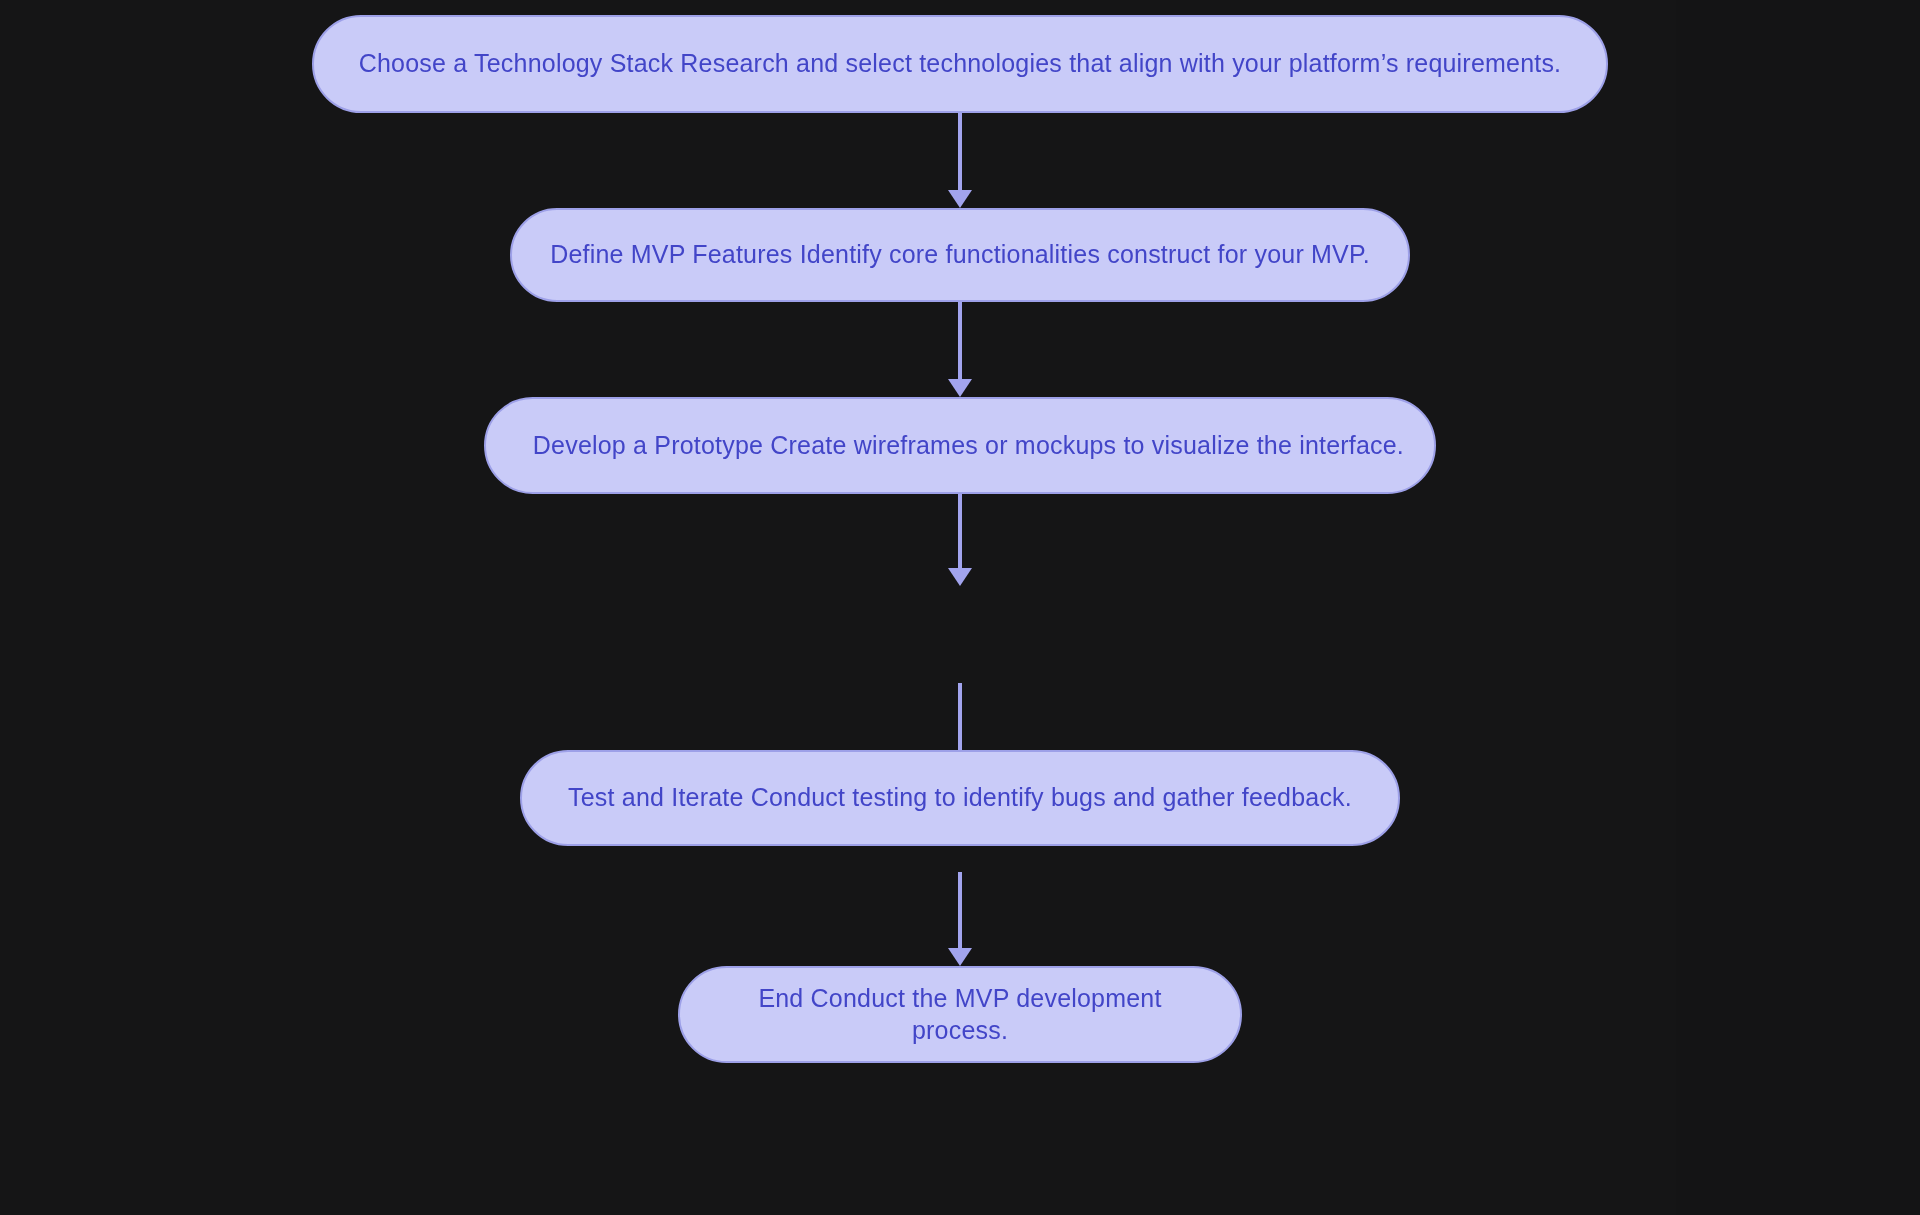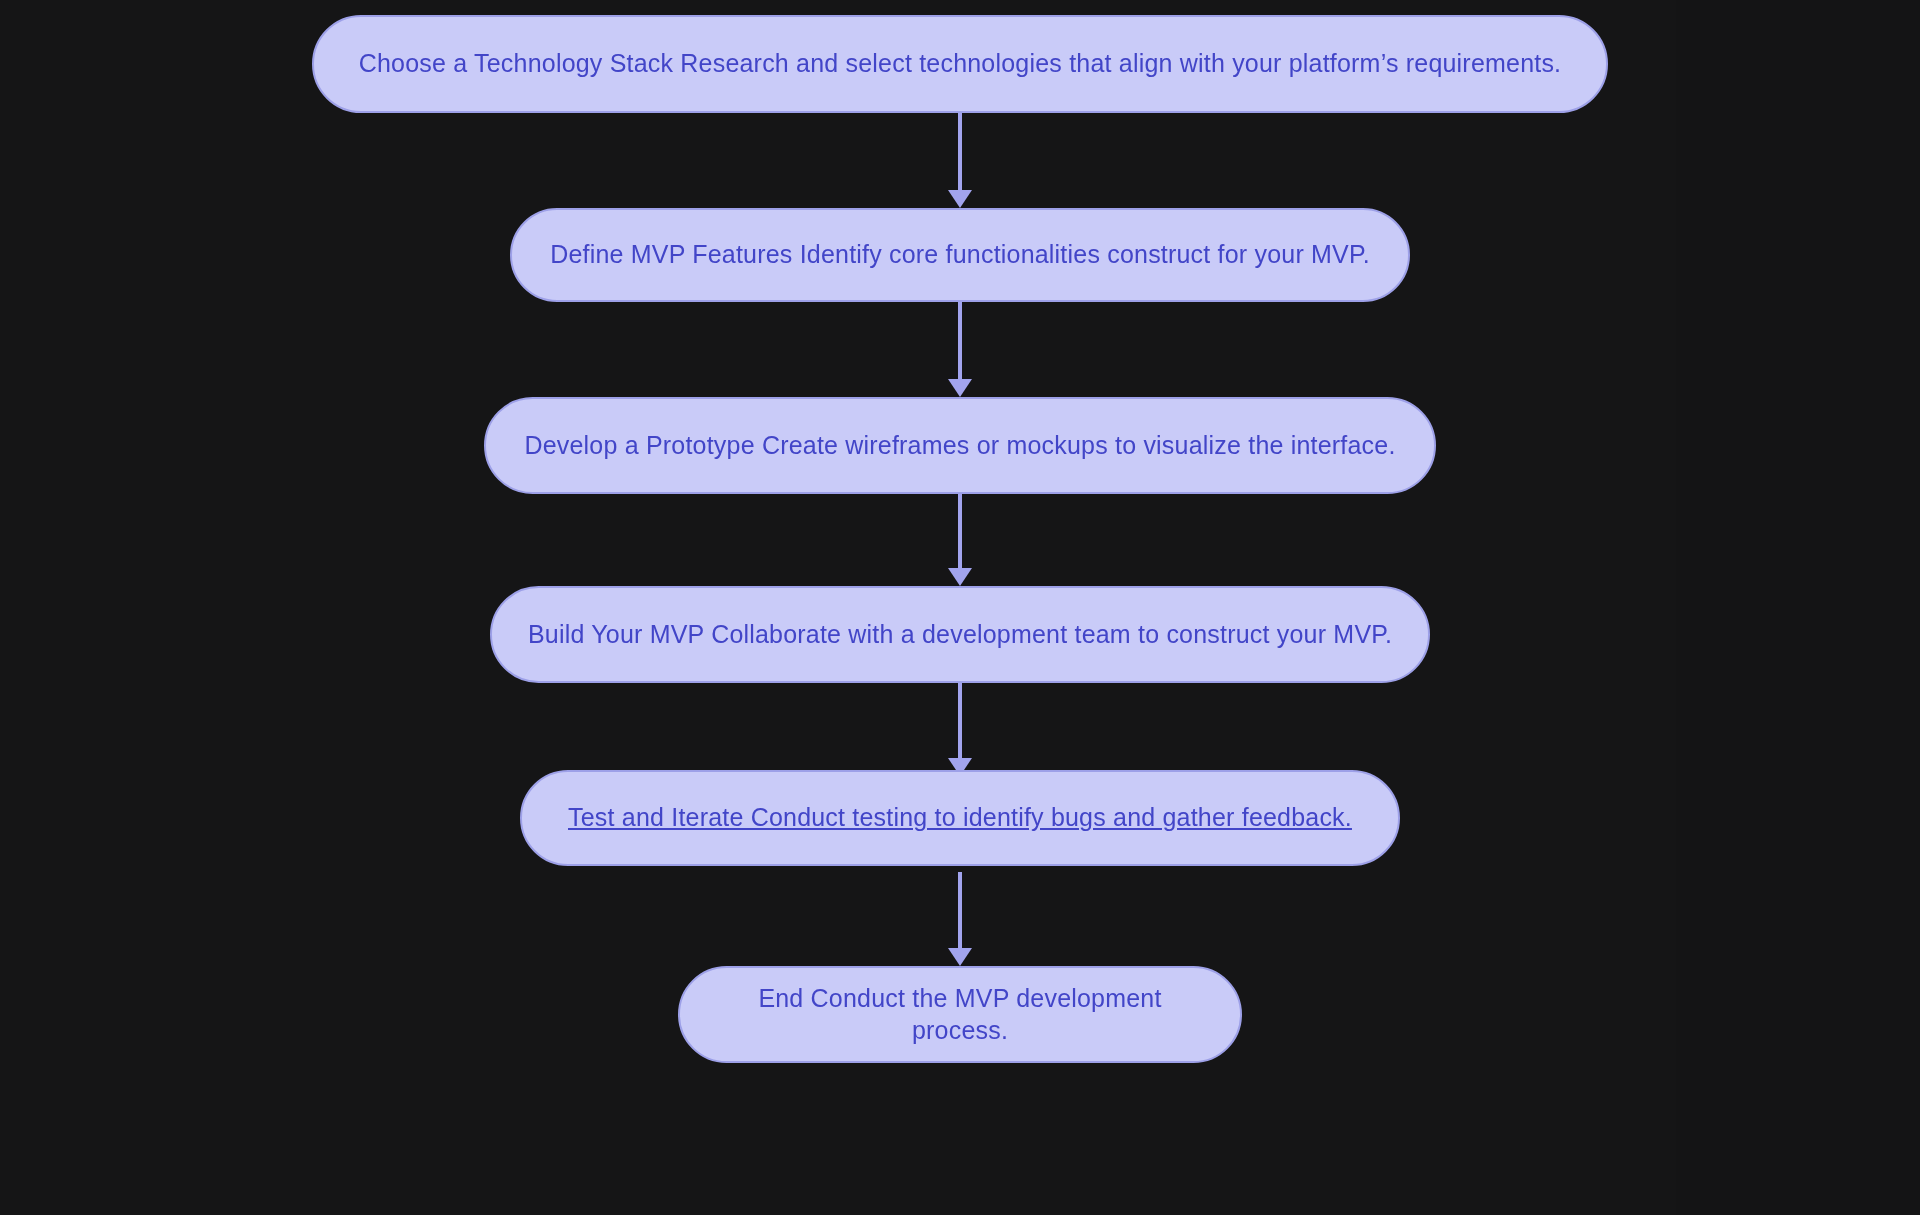--- a/index.html
+++ b/index.html
@@ -26,23 +26,23 @@
     line-height: 1.25;
     display: flex;
     align-items: center;
     justify-content: center;
     text-align: center;
     padding: 0 30px;
     letter-spacing: 0.2px;
   }
   .n1 { left: 312px; top: 15px;  width: 1296px; height: 98px; }
   .n2 { left: 510px; top: 208px; width: 900px;  height: 94px; }
-  .n3 { left: 484px; top: 397px; width: 952px;  height: 97px; }
+  .n3 { left: 484px; top: 397px; width: 952px;  height: 97px; justify-content: flex-end; }
   .n4 { left: 490px; top: 586px; width: 940px;  height: 97px; }
-  .n5 { left: 520px; top: 770px; width: 880px;  height: 96px; text-decoration: underline; }
+  .n5 { left: 520px; top: 750px; width: 880px;  height: 96px; }
   .n6 { left: 678px; top: 966px; width: 564px;  height: 97px; }
 
   .connector {
     position: absolute;
     left: 960px;
     width: 0;
   }
   .connector .line {
     position: absolute;
     left: -2px;
@@ -100,23 +100,20 @@
 
   <div class="node n3">
     <span>Develop a Prototype Create wireframes or mockups to visualize the interface.</span>
   </div>
 
   <div class="connector c3">
     <div class="line"></div>
     <div class="head"></div>
   </div>
 
-  <div class="node n4">
-    <span>Build Your MVP Collaborate with a development team to construct your MVP.</span>
-  </div>
 
   <div class="connector c4">
     <div class="line"></div>
     <div class="head"></div>
   </div>
 
   <div class="node n5">
     <span>Test and Iterate Conduct testing to identify bugs and gather feedback.</span>
   </div>
 

